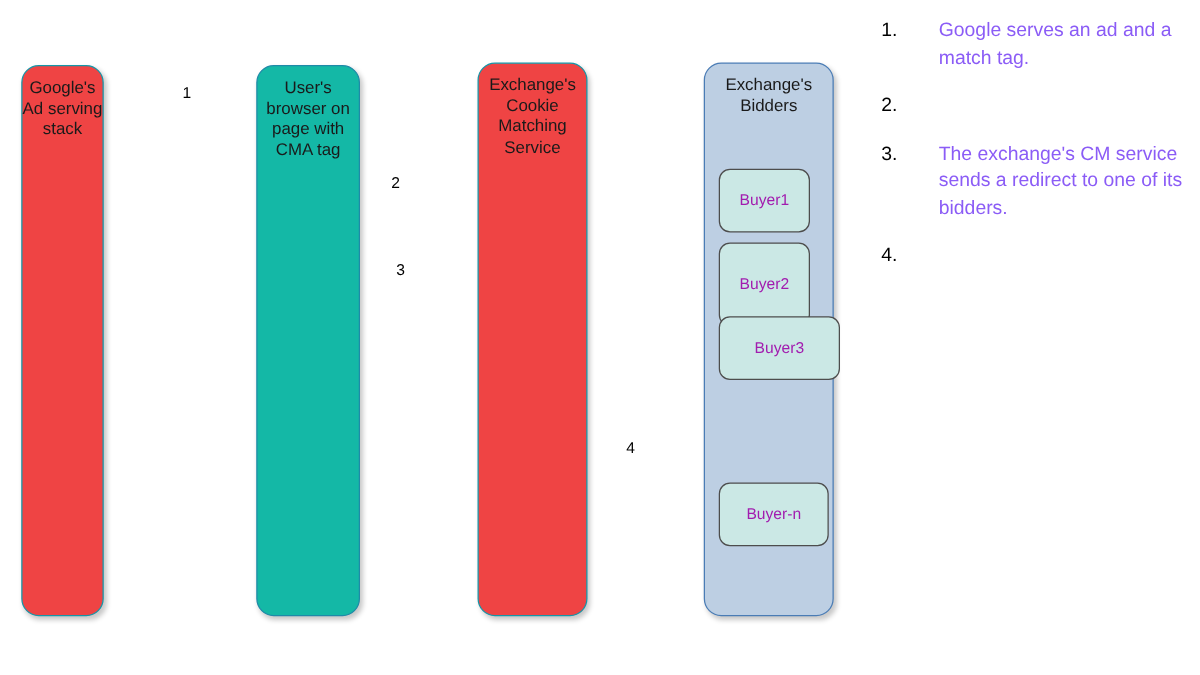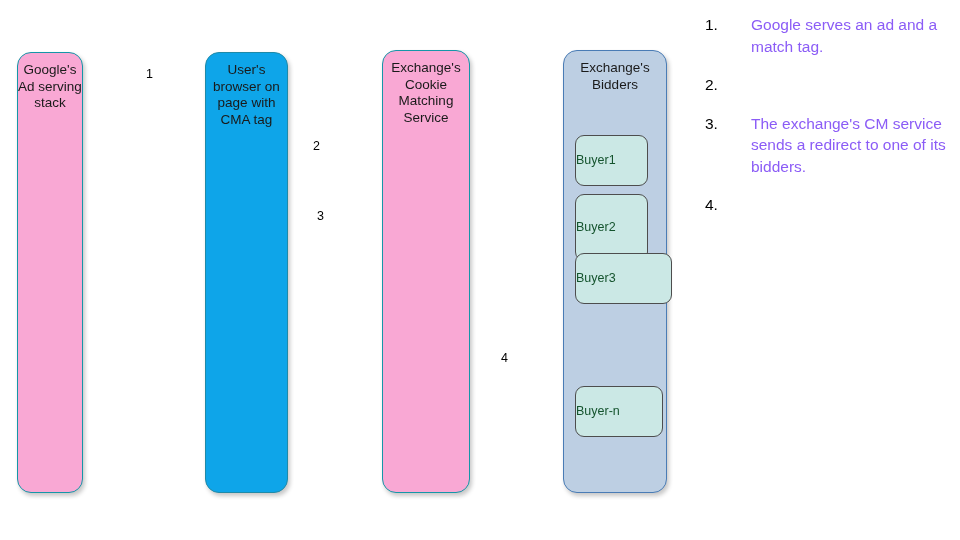--- a/index.html
+++ b/index.html
@@ -35,44 +35,45 @@
   .lane-title {
     display: block;
     font-size: 13.5px;
     line-height: 16.5px;
     padding-top: 9px;
     color: #1a1a1a;
     white-space: pre-line;
   }
 
   .lane.green {
-    background: #f9a8d4;
+    background: #ef4444;
     border: 1.4px solid #1596a8;
   }
   .lane.blue {
     background: #bdcfe3;
     border: 1.4px solid #4a7cb5;
   }
   .lane.blue-teal {
-    background: #0ea5e9;
+    background: #14b8a6;
     border: 1.4px solid #1f8aa8;
   }
 
   
   .buyer {
     position: absolute;
     box-sizing: border-box;
     background: #cbe8e5;
     border: 1.3px solid #4d4d4d;
     border-radius: 9px;
     font-size: 12.5px;
     line-height: 1;
     display: flex;
     align-items: center;
-    color: #14532d;
+    justify-content: center;
+    color: #a21caf;
   }
 
   
   .arrow-label {
     position: absolute;
     font-size: 12.5px;
     line-height: 1;
     color: #000;
   }
   svg.arrows {

